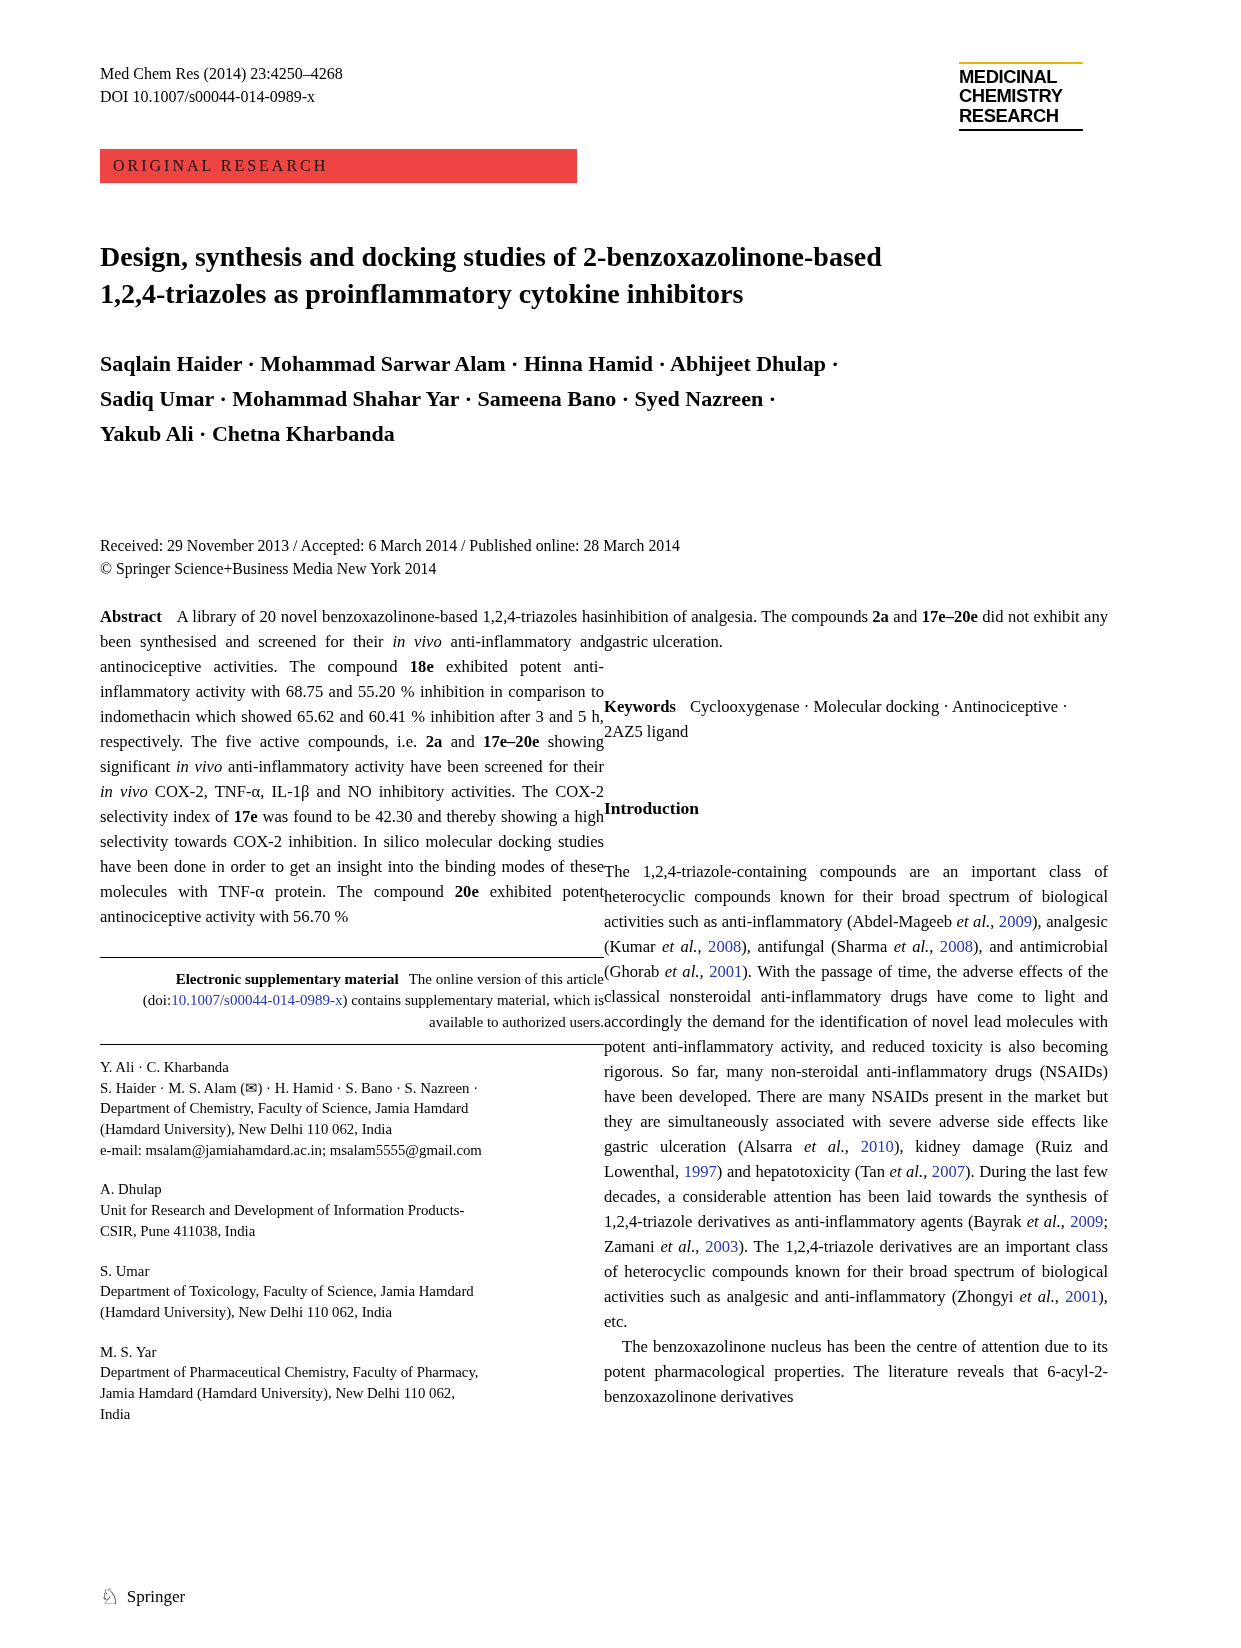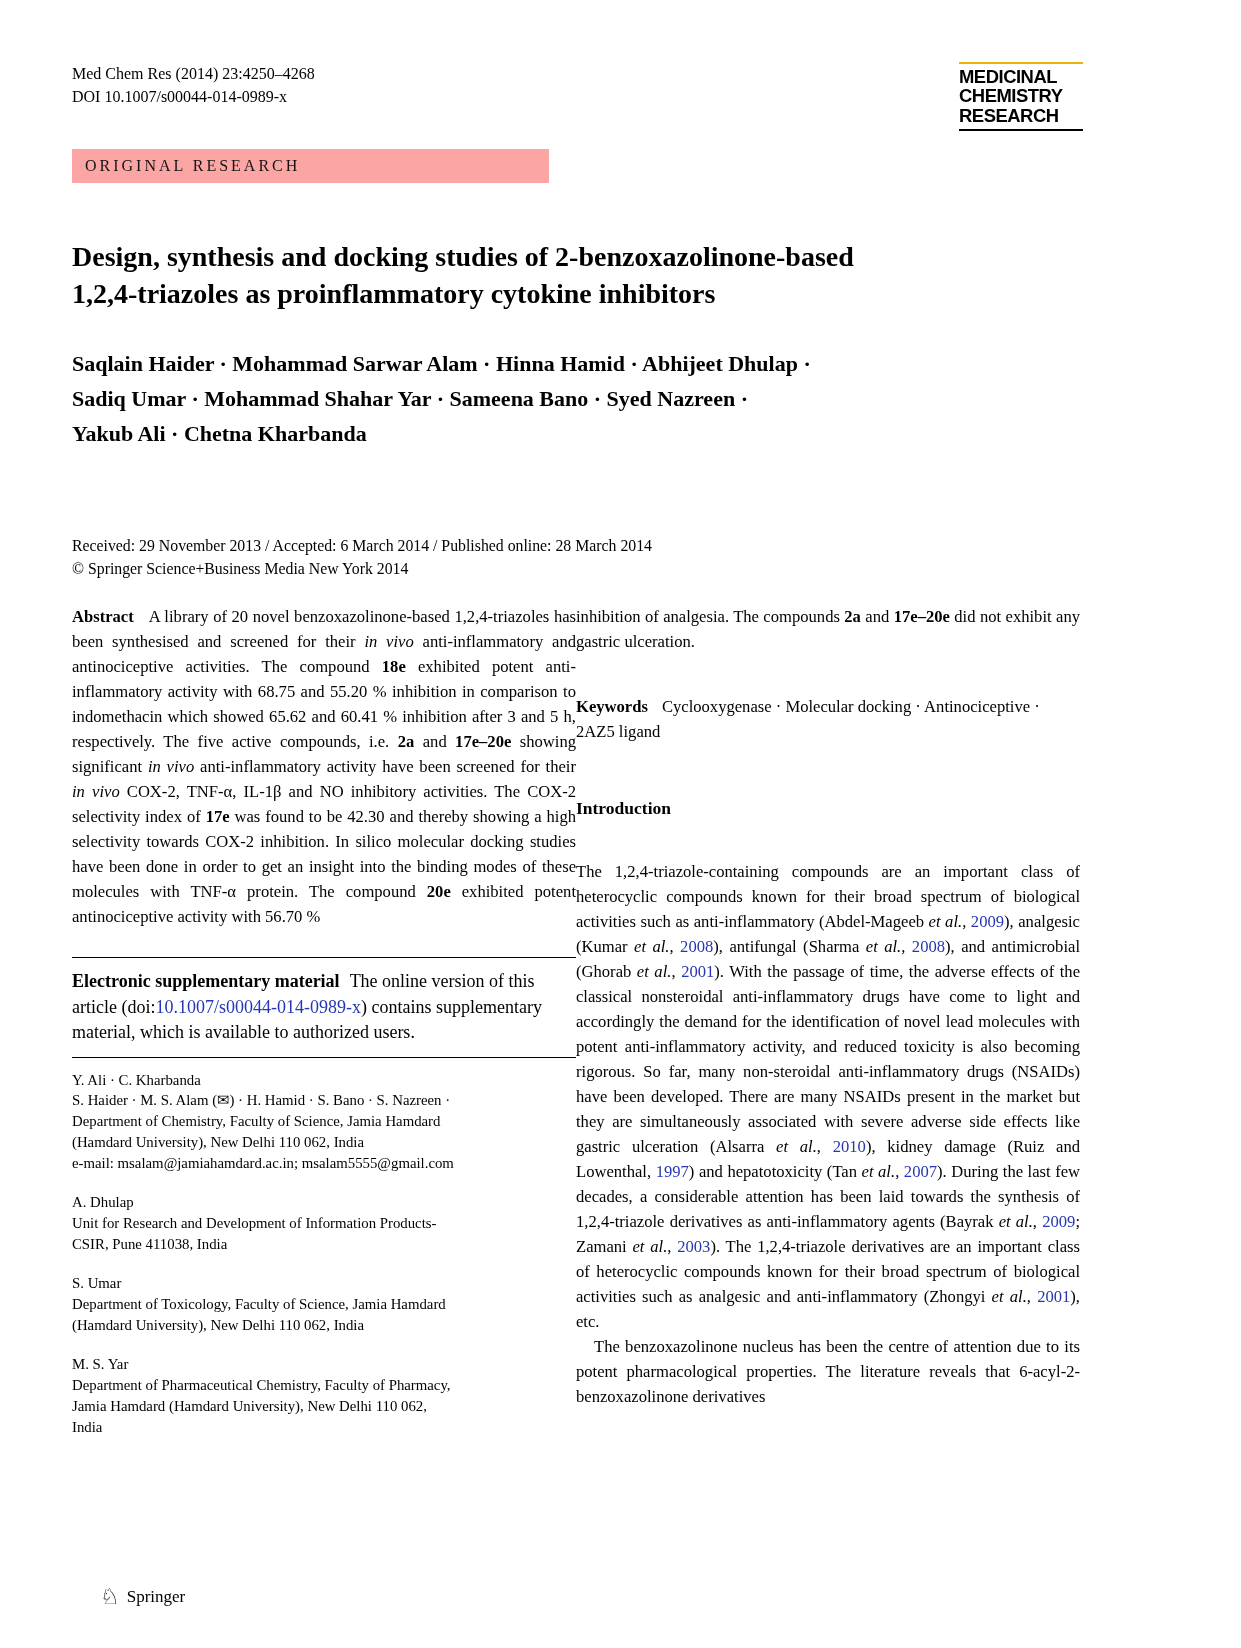--- a/index.html
+++ b/index.html
@@ -2,38 +2,38 @@
 <html><head>
 <meta charset="utf-8">
 <style>
   * { margin:0; padding:0; box-sizing:border-box; }
   html, body { background:#ffffff; }
   body {
     width:1241px; height:1648px; position:relative;
     font-family:"Liberation Serif", serif; color:#000;
     overflow:hidden;
   }
-  .page { position:absolute; inset:0; padding:62px 100px 0 72px; }
+  .page { position:absolute; inset:0; padding:62px 100px 0 100px; }
 
   
   .header-row { display:flex; justify-content:space-between; align-items:flex-start; }
   .journal-meta { font-size:16px; line-height:1.45; }
   .logo {
     margin-right:58px; width:124px;
     border-top:2px solid #eab308; border-bottom:2px solid #000;
     padding:3px 0 4px 0;
   }
   .logo div {
     font-family:"Liberation Sans", sans-serif; font-weight:bold;
     font-size:19px; line-height:1.02; letter-spacing:-0.5px;
     transform:scaleX(0.97); transform-origin:left;
   }
 
   .section-bar {
-    margin-top:18px; width:477px; height:34px; background:#fca5a5;
+    margin-top:18px; width:477px; height:34px; background:#ef4444;
     display:flex; align-items:center; padding-left:13px;
     font-size:16px; letter-spacing:3px; color:#141414;
   }
 
   .title { margin-top:56px; font-size:28px; font-weight:bold; line-height:1.32; }
   .authors { margin-top:34px; font-size:22px; font-weight:bold; line-height:1.58; }
   .received { margin-top:84px; font-size:15.8px; line-height:1.45; }
 
   
   .columns { margin-top:23px; display:flex; }
@@ -41,21 +41,21 @@
   .justify { text-align:justify; }
   .b { font-weight:bold; }
   .i { font-style:italic; }
   .link { color:#2636b4; cursor:pointer; }
 
   .abstract { text-align:justify; }
   .abstract-label { margin-right:15px; }
 
   .fn-rule  { border-top:1px solid #000; margin-top:28px; }
   .fn-rule2 { border-top:1px solid #000; margin-top:11px; }
-  .esm { margin-top:11px; font-size:18px; line-height:1.42; }
+  .esm { margin-top:11px; font-size:15px; line-height:1.42;text-align:right; }
   .esm .b { margin-right:10px; }
   .affils { margin-top:12px; font-size:14.8px; line-height:1.4; }
   .affil-block { margin-bottom:19px; }
 
   .keywords { margin-top:40px; }
   .keywords .b { margin-right:14px; }
   .intro-heading { margin-top:52px; font-size:17.5px; font-weight:bold; }
   .intro-p1 { margin-top:38px; }
   .indent { text-indent:18px; }
 

